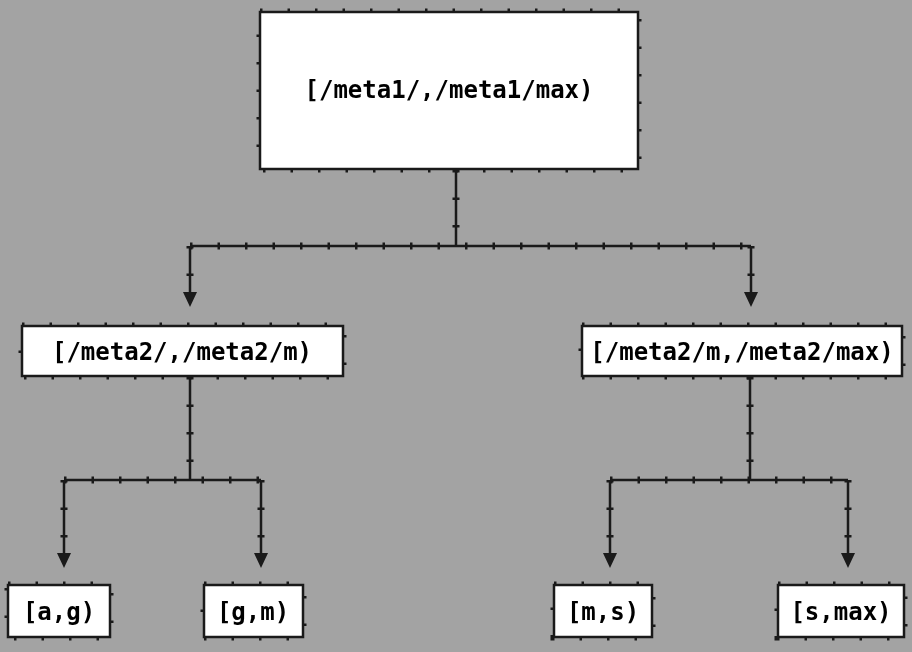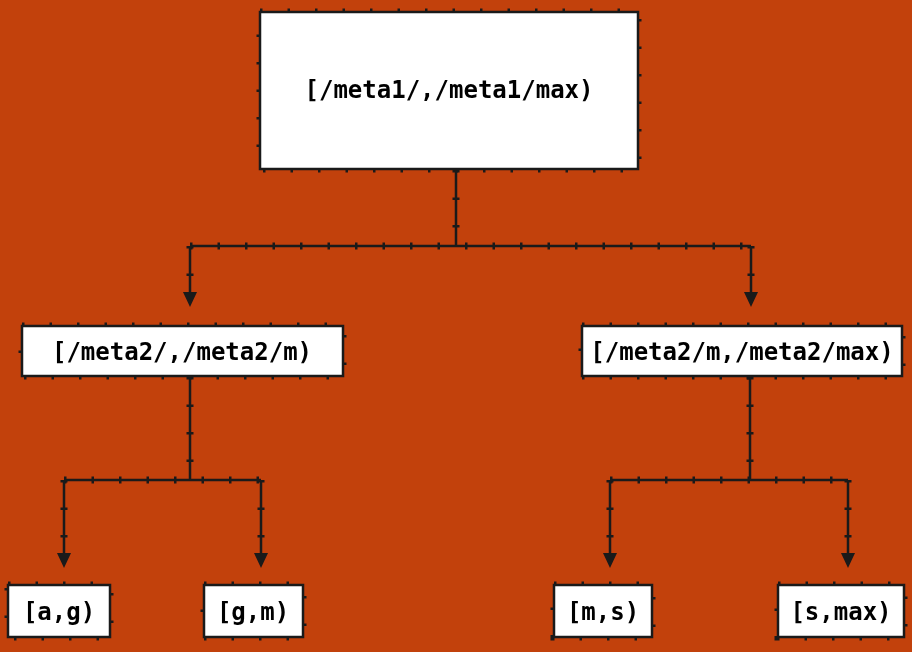--- a/index.html
+++ b/index.html
@@ -4,21 +4,21 @@
 <style>
   html, body {
     margin: 0;
     padding: 0;
     background: #ffffff;
   }
   .canvas {
     position: relative;
     width: 912px;
     height: 652px;
-    background: #c2410c;
+    background: #a3a3a3;
     overflow: hidden;
   }
   svg { display: block; }
   .box {
     fill: #ffffff;
     stroke: #1a1a1a;
     stroke-width: 2.5;
   }
   
   .ticks {

